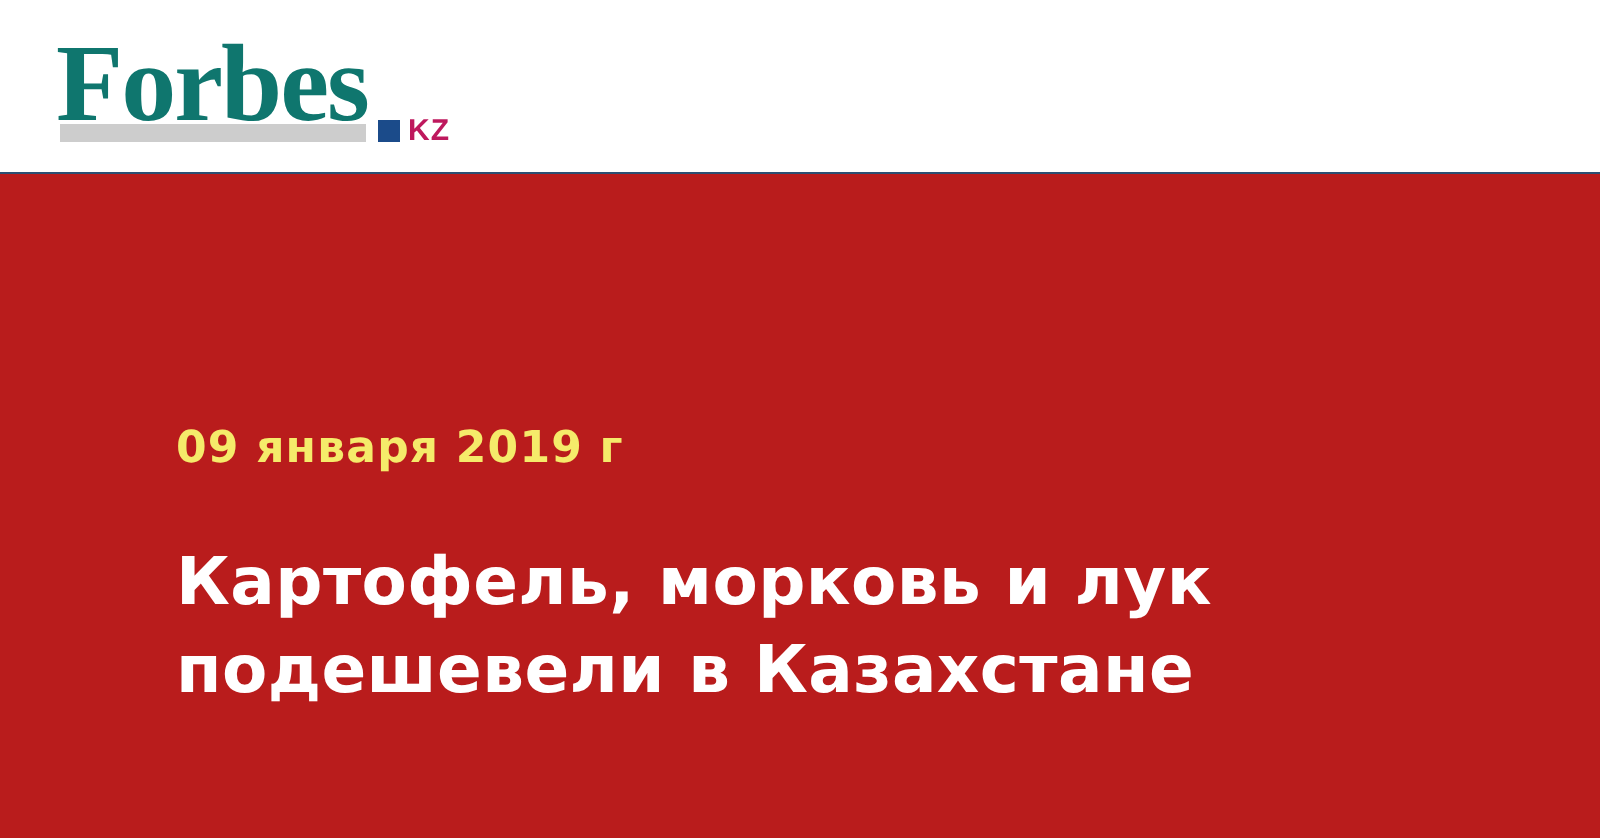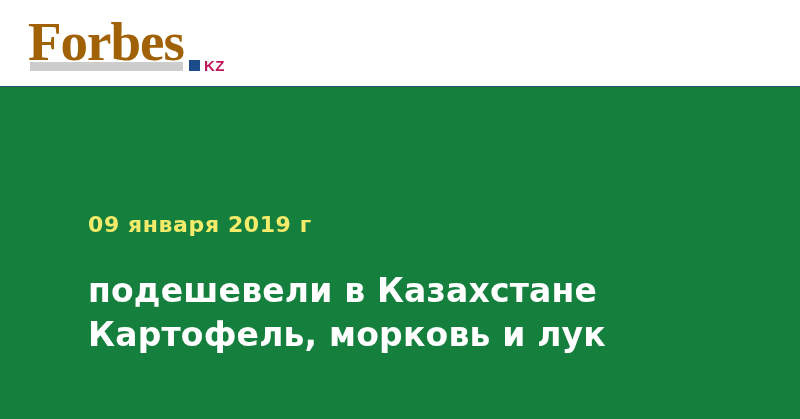--- a/index.html
+++ b/index.html
@@ -50,21 +50,21 @@
   }
   .logo-word {
     position: absolute;
     left: 0;
     top: 0;
     font-family: "Liberation Serif", "DejaVu Serif", serif;
     font-weight: bold;
     font-size: 55px;
     line-height: 55px;
     letter-spacing: -1px;
-    color: #a16207;
+    color: #0f766e;
     white-space: nowrap;
   }
   .logo-bar {
     position: absolute;
     left: 2px;
     top: 48px;
     width: 153px;
     height: 9px;
     background: #cdcdcd;
   }
@@ -88,21 +88,21 @@
     color: #be185d;
   }
 
   
   .hero {
     position: absolute;
     left: 0;
     top: 87px;
     width: 800px;
     height: 332px;
-    background: #15803d;
+    background: #b91c1c;
   }
   .date {
     position: absolute;
     left: 88px;
     top: 125px;
     font-family: "DejaVu Sans", sans-serif;
     font-weight: bold;
     font-size: 22px;
     line-height: 26px;
     letter-spacing: 0.6px;
@@ -142,19 +142,19 @@
     </a>
 
     <div class="header-rule"></div>
   </div>
 
   <div class="hero">
 
     <div class="date">09 января 2019 г</div>
 
     <h1 class="headline">
+      <span class="headline-line">Картофель, морковь и лук</span>
       <span class="headline-line">подешевели в Казахстане</span>
-      <span class="headline-line">Картофель, морковь и лук</span>
     </h1>
 
   </div>
 
 </div>
 
 </body></html>

